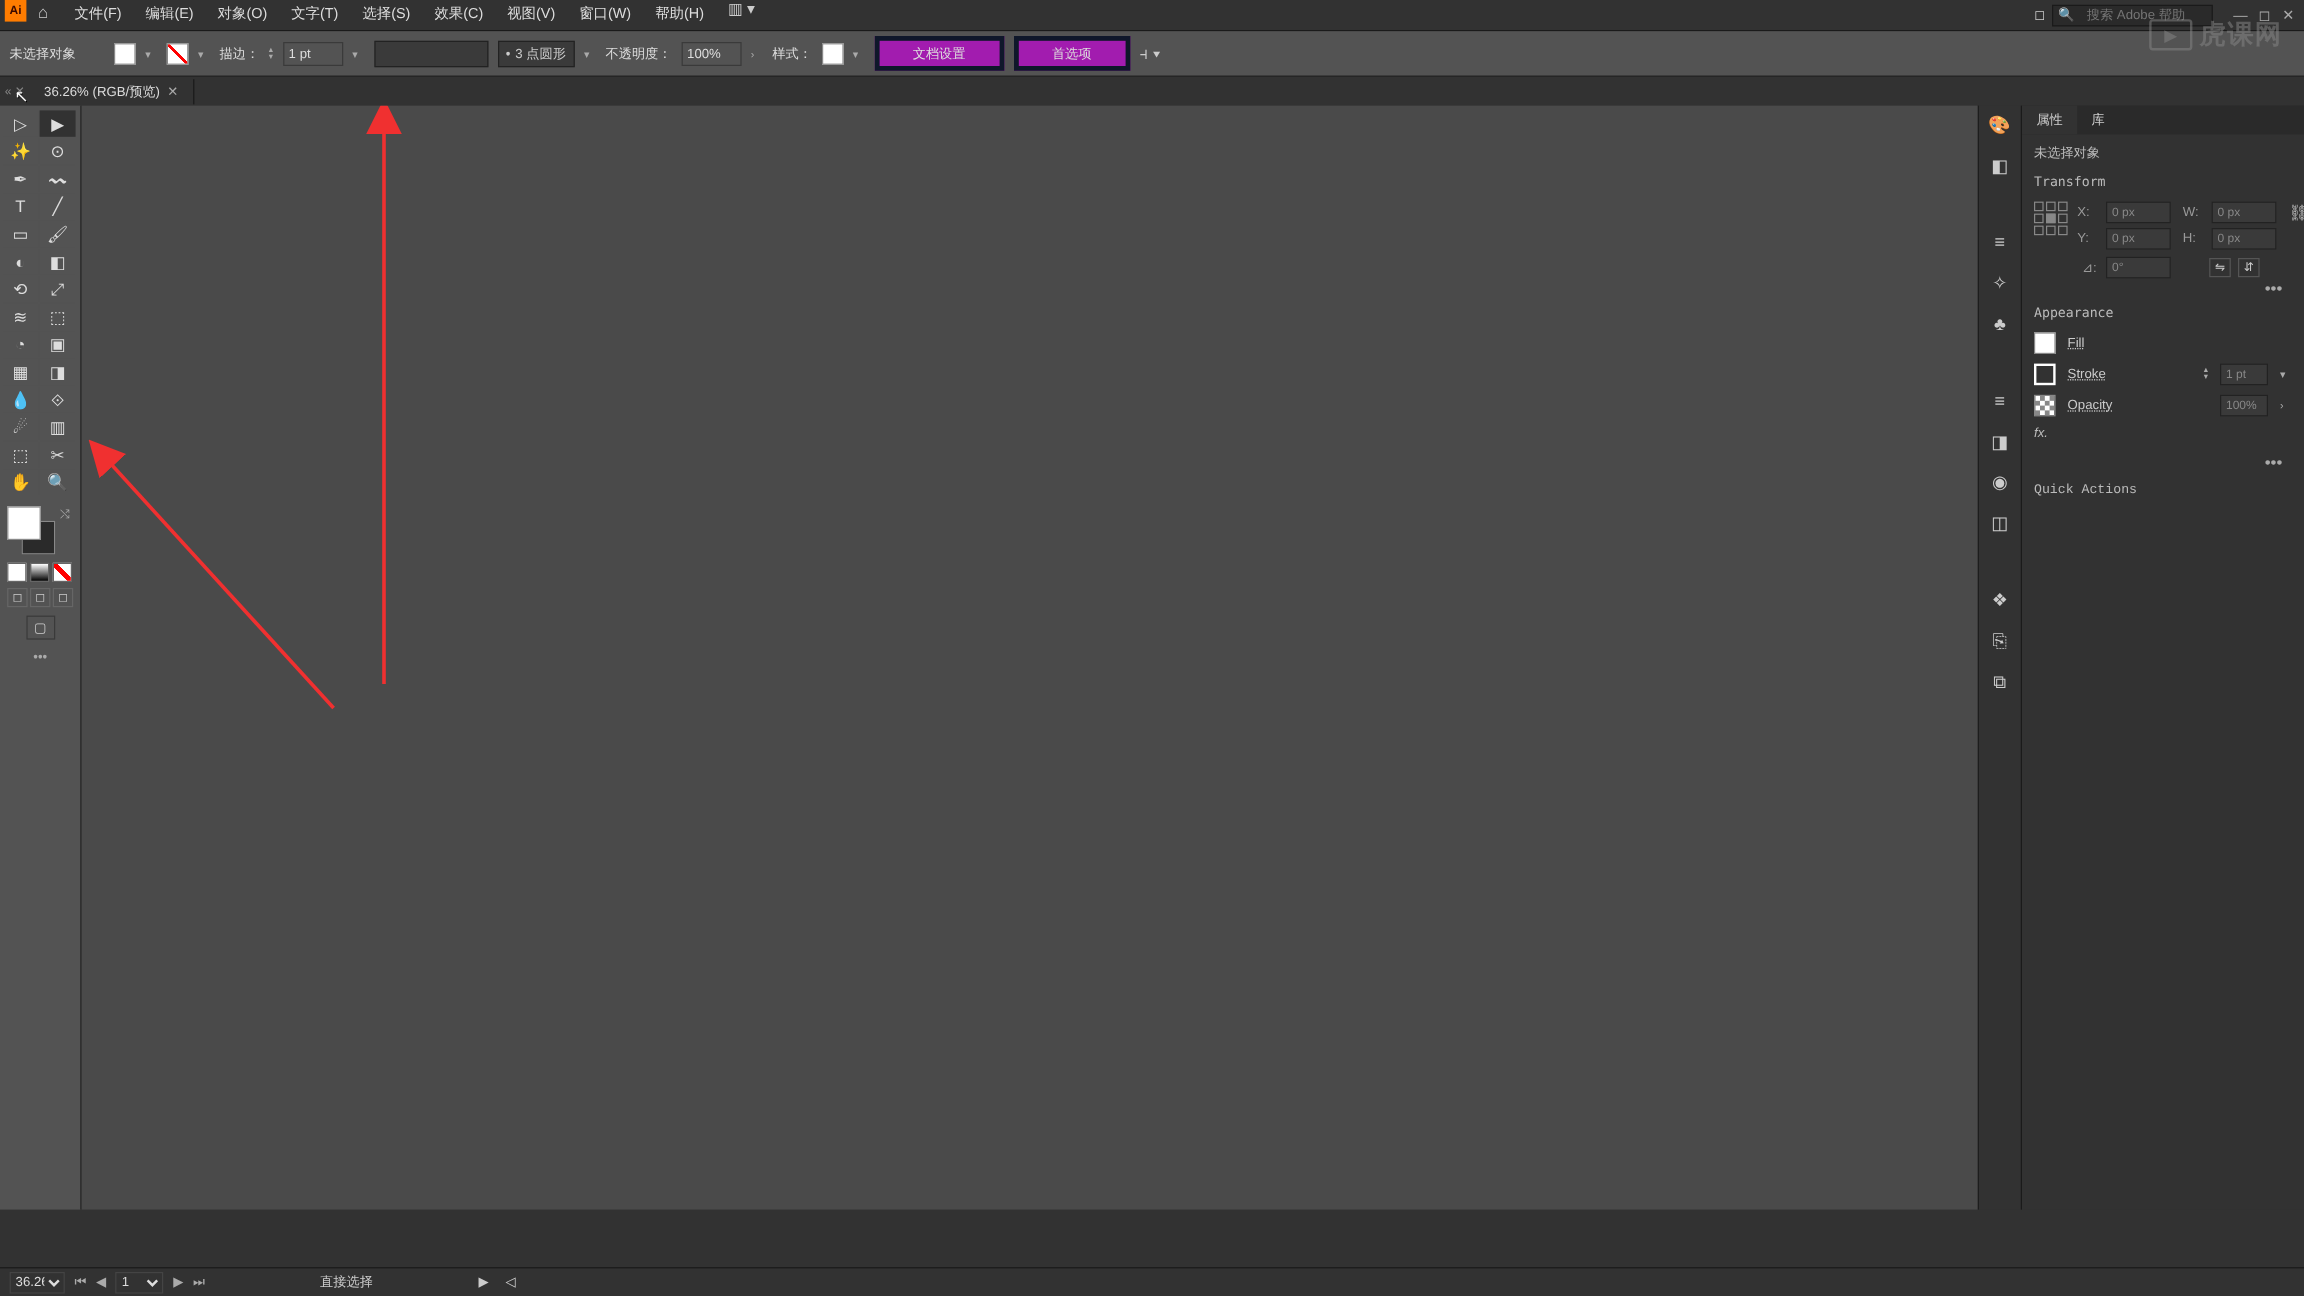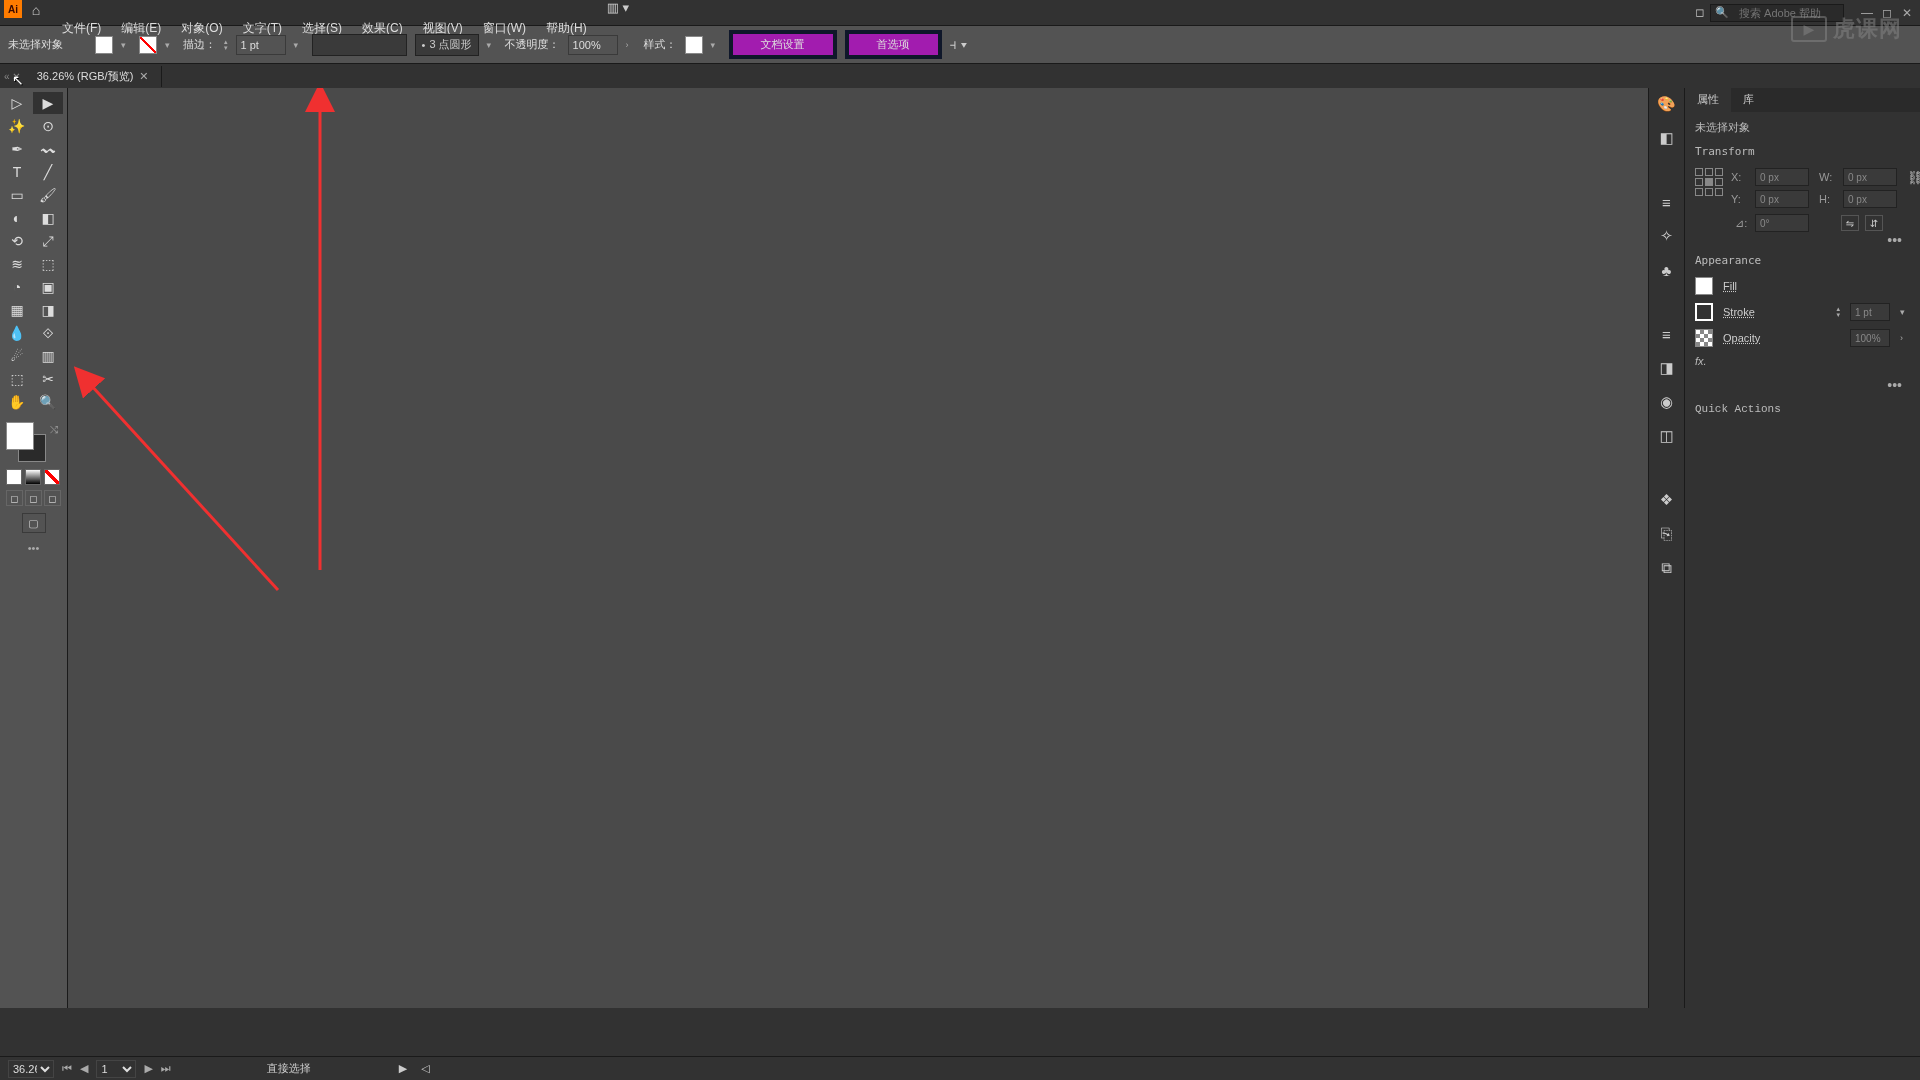--- a/index.html
+++ b/index.html
@@ -1,21 +1,21 @@
 <!DOCTYPE html>
 <html><head>
 <meta charset="utf-8">
 <style>
 * { margin: 0; padding: 0; box-sizing: border-box; font-family: "Microsoft YaHei", sans-serif; }
 body { background: #323232; color: #ccc; font-size: 11px; overflow: hidden; width: 1920px; height: 1080px; position: relative; }
 
 .title-bar { height: 26px; background: #323232; display: flex; padding: 0 4px; border-bottom: 1px solid #1a1a1a; }
 .app-icon { width: 18px; height: 18px; background: #ff7c00; margin-right: 4px; display: flex; align-items: center; justify-content: center; font-size: 10px; color: #3a0a00; font-weight: bold; }
 .home-icon { width: 20px; height: 20px; color: #ccc; font-size: 14px; display: flex; align-items: center; justify-content: center; margin-right: 6px; cursor: pointer; }
-.menu-item { padding: 20px 10px; color: #ddd; cursor: pointer; font-size: 12px; }
+.menu-item { padding: 3px 10px; color: #ddd; cursor: pointer; font-size: 12px; }
 .menu-right { margin-left: auto; display: flex; align-items: center; gap: 6px; }
 .search-bar { display: flex; align-items: center; background: #2a2a2a; border: 1px solid #1a1a1a; padding: 1px 4px; height: 18px; }
 .search-bar input { background: transparent; border: none; color: #888; width: 100px; font-size: 11px; outline: none; margin-left: 10px; }
 .win-controls { display: flex; gap: 2px; margin-left: 8px; }
 .win-btn { width: 18px; height: 14px; font-size: 12px; color: #aaa; cursor: pointer; display: flex; align-items: center; justify-content: center; }
 
 .control-bar { height: 38px; background: #535353; display: flex; align-items: center; padding: 0 8px; gap: 8px; border-bottom: 1px solid #1a1a1a; font-size: 11px; }
 .ctrl-label { color: #ddd; }
 .color-swatch { width: 18px; height: 18px; border: 1px solid #888; display: inline-block; }
 .color-white { background: #fff; }

